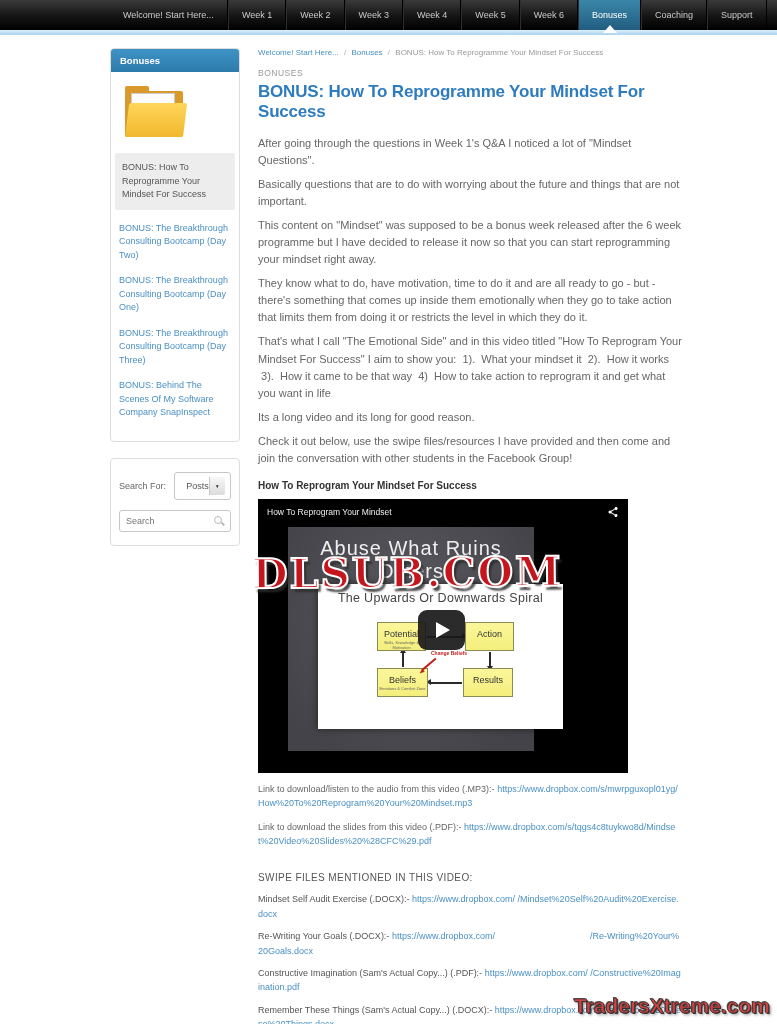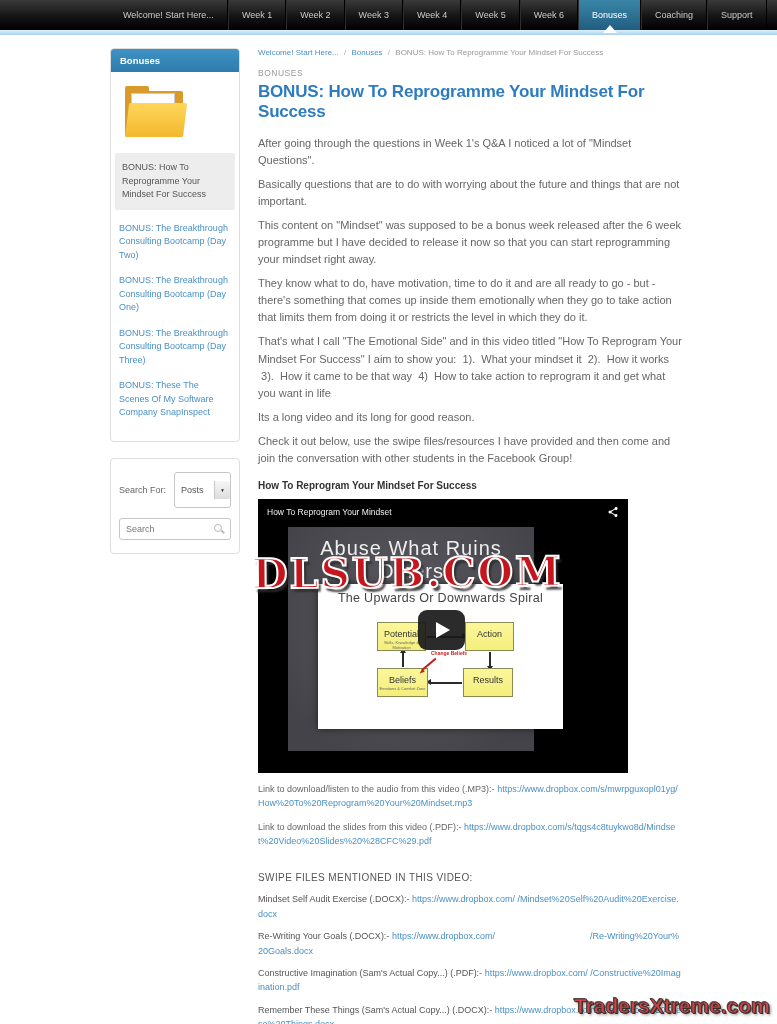--- a/index.html
+++ b/index.html
@@ -39,22 +39,22 @@
   .folder .back { position:absolute; inset:0; background:#d9992b; border-radius:2px; }
   .folder .back::before { content:''; position:absolute; top:-5px; left:0; width:24px; height:6px; background:#d9992b; border-radius:2px 2px 0 0; }
   .folder .paper { position:absolute; left:6px; top:2px; width:44px; height:30px; background:#fdfdfd; border:1px solid #ccc; }
   .folder .front { position:absolute; left:0; bottom:0; width:58px; height:34px;
                    background:linear-gradient(#ffd65a,#f2b82e); border-radius:2px; transform:skewX(-7deg); transform-origin:bottom left; }
   .bonus-list { list-style:none; }
   .bonus-item { font-size:9px; line-height:1.5; margin-bottom:12px; color:#4a90c4; cursor:pointer; }
   .bonus-item.active { background:#ededed; color:#555; padding:8px 7px; margin:0 -4px 12px -4px; border-radius:2px; cursor:default; }
   .search-row { display:flex; align-items:center; margin:4px 0 10px; }
   .search-lbl { font-size:9px; color:#666; margin-right:8px; white-space:nowrap; }
-  .select { flex:1; border:1px solid #c6c6c6; border-radius:3px; height:36px; display:flex; align-items:center;
-            justify-content:space-between; font-size:9px; color:#555; background:#fff; cursor:pointer; }
+  .select { flex:1; border:1px solid #c6c6c6; border-radius:3px; height:28px; display:flex; align-items:center;
+            justify-content:center; font-size:9px; color:#555; background:#fff; cursor:pointer; }
   .select-val { padding-left:6px; }
   .select-btn { width:16px; height:18px; margin:0; background:linear-gradient(#f7f7f7,#dcdcdc); border-left:1px solid #c6c6c6;
             display:flex; align-items:center; justify-content:center; font-size:5px; color:#333; border-radius:0 2px 2px 0; }
   .search-box { border:1px solid #c6c6c6; border-radius:3px; height:22px; display:flex; align-items:center; padding:0 6px; margin-bottom:4px; }
   .search-box input { border:none; outline:none; flex:1; width:60px; font-size:9px; color:#777; font-family:"Liberation Sans",sans-serif; }
   .mag { position:relative; width:11px; height:11px; cursor:pointer; flex-shrink:0; }
   .mag::before { content:''; position:absolute; left:1px; top:1px; width:6px; height:6px; border:1.5px solid #b9b9b9; border-radius:50%; }
   .mag::after { content:''; position:absolute; left:8px; top:8px; width:4px; height:1.5px; background:#b9b9b9; transform:rotate(45deg); }
 
   
@@ -146,21 +146,21 @@
           <div class="folder">
             <div class="back"></div>
               <div class="paper"></div>
               <div class="front"></div>
           </div>
           <ul class="bonus-list">
             <li class="bonus-item active">BONUS: How To Reprogramme Your Mindset For Success</li>
             <li class="bonus-item">BONUS: The Breakthrough Consulting Bootcamp (Day Two)</li>
             <li class="bonus-item">BONUS: The Breakthrough Consulting Bootcamp (Day One)</li>
             <li class="bonus-item">BONUS: The Breakthrough Consulting Bootcamp (Day Three)</li>
-            <li class="bonus-item">BONUS: These The Scenes Of My Software Company SnapInspect</li>
+            <li class="bonus-item">BONUS: Behind The Scenes Of My Software Company SnapInspect</li>
           </ul>
         </div>
       </div>
 
       <div class="panel">
         <div class="panel-bd">
           <div class="search-row">
             <span class="search-lbl">Search For:</span>
             <div class="select">
               <span class="select-val">Posts</span>

